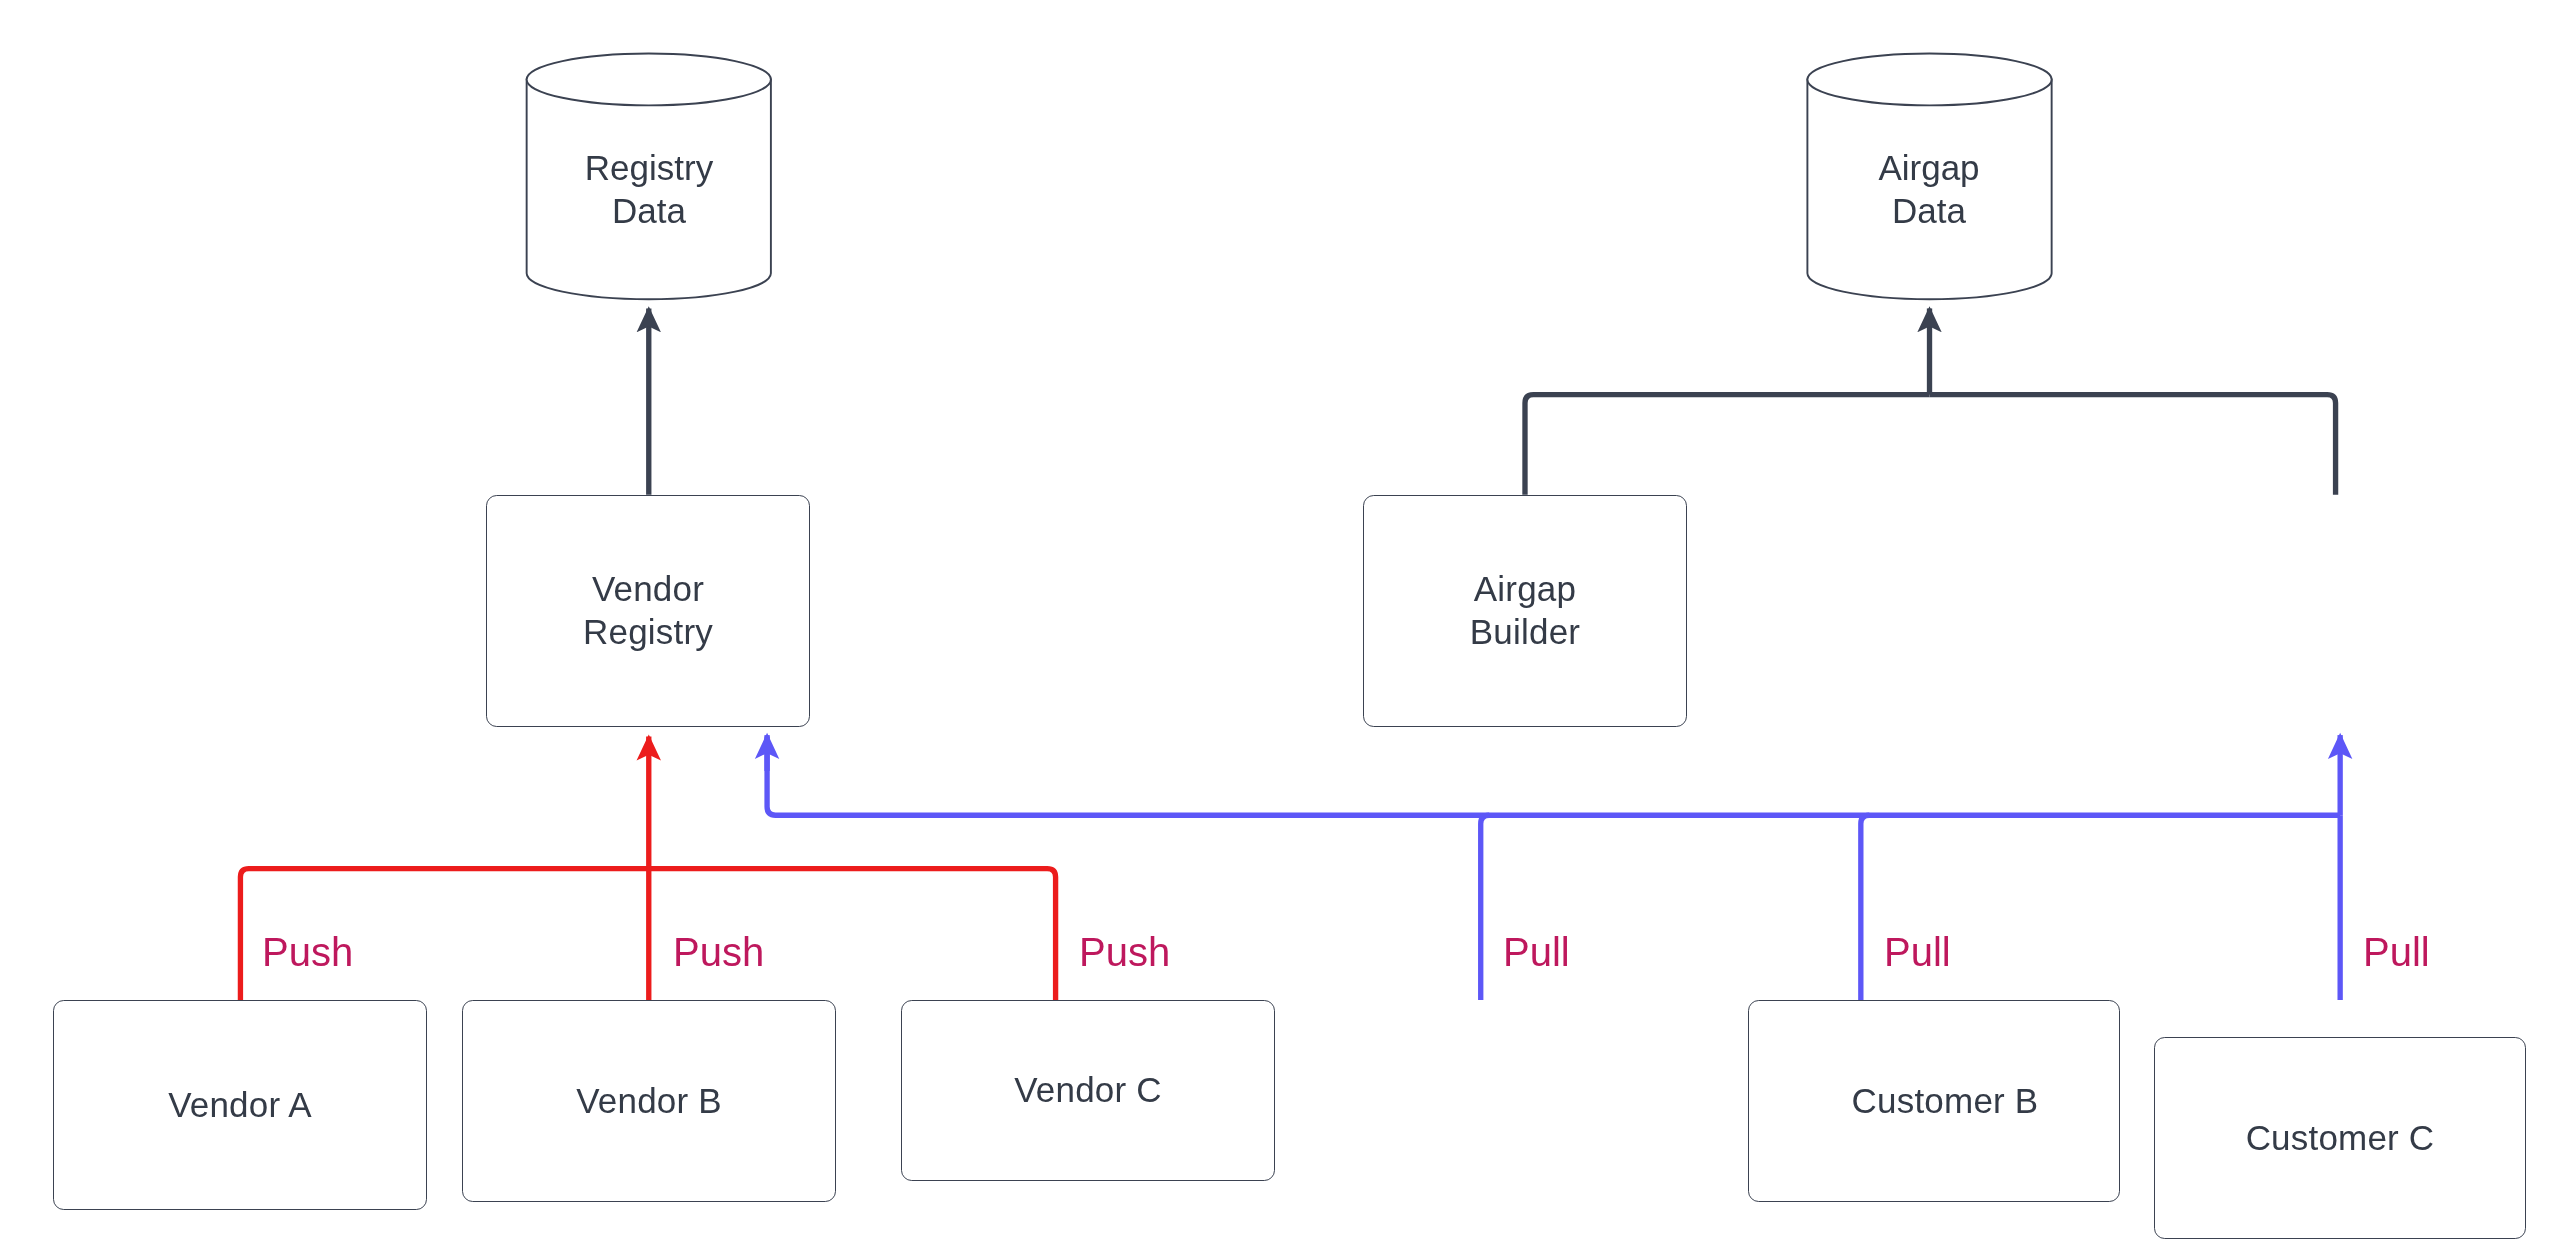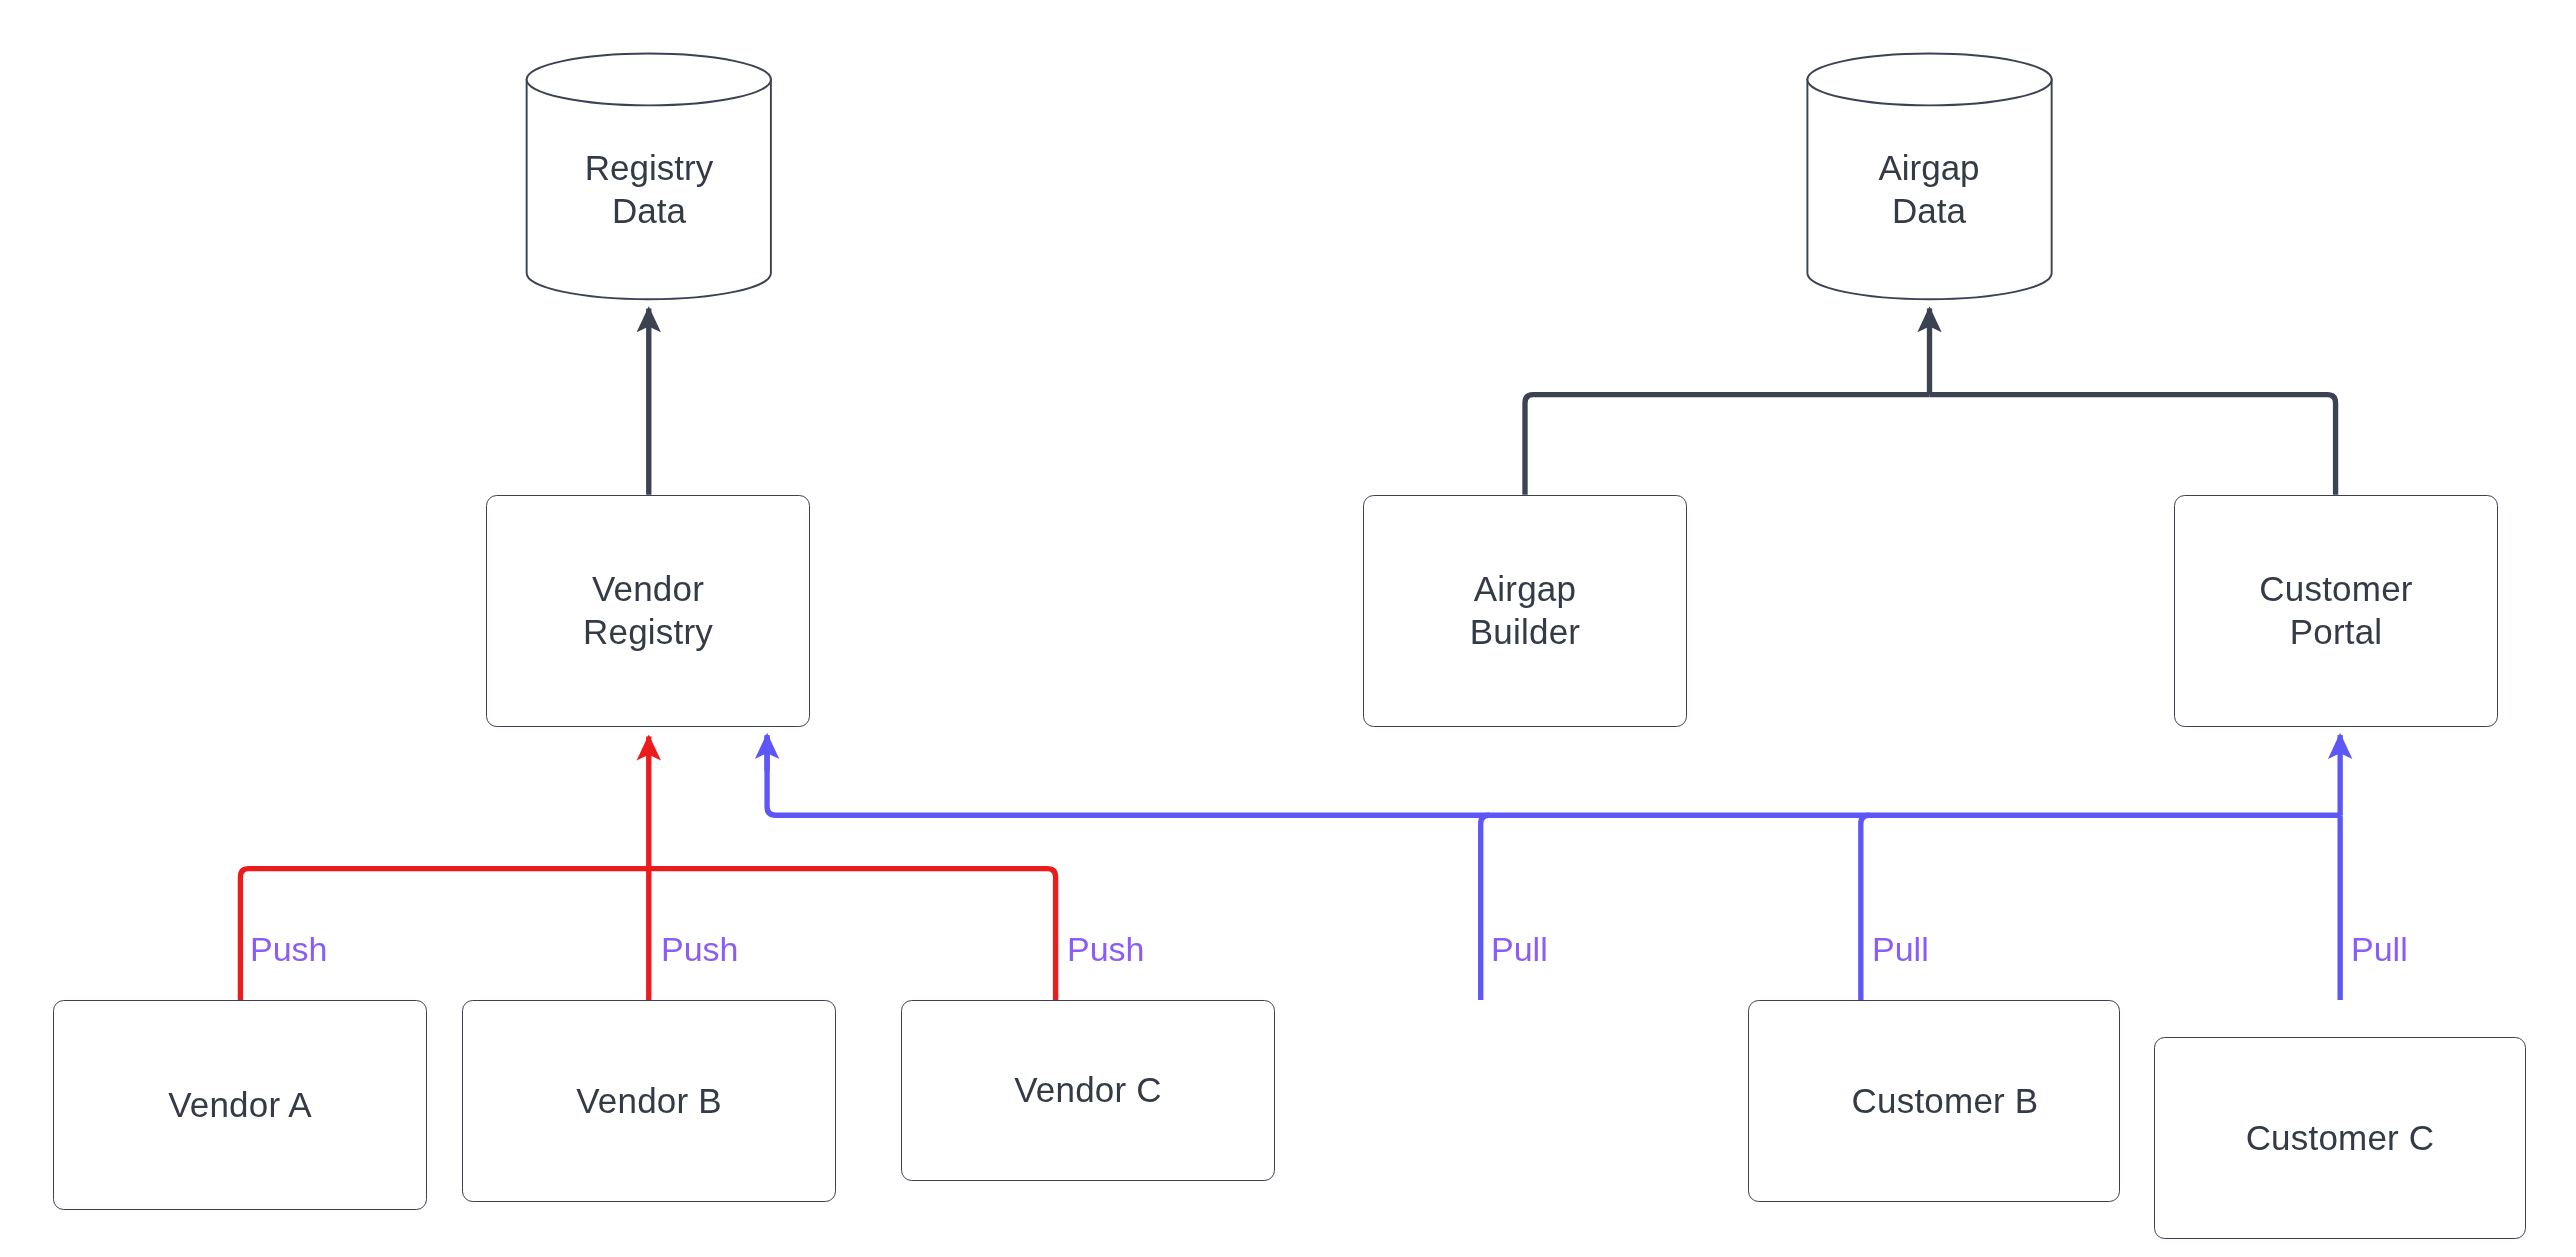--- a/index.html
+++ b/index.html
@@ -57,23 +57,24 @@
     position: relative;
     z-index: 2;
     font-size: 35px;
     line-height: 1.22;
     color: #343b47;
     white-space: pre-line;
     text-align: center;
   }
   .edge-label {
     position: absolute;
-    font-size: 34px;
-    color: #8b5cf6;
+    font-size: 40px;
+    color: #be185d;
     white-space: nowrap;
+    margin-left: 12px;
   }
 </style>
 </head>
 <body>
 
 <div id="canvas">
 
   <svg id="wires" viewBox="0 0 3375 1648" width="2576" height="1258">
     <defs>
       <marker id="arrow-dark" viewBox="0 0 10 10" refX="8.6" refY="5" markerWidth="5.2" markerHeight="5.2" orient="auto-start-reverse">
@@ -128,24 +129,20 @@
   <div class="node box" style="left:486px; top:495px; width:324px; height:232px;">
     <div class="label">Vendor
 Registry</div>
   </div>
 
   <div class="node box" style="left:1363px; top:495px; width:324px; height:232px;">
     <div class="label">Airgap
 Builder</div>
   </div>
 
-  <div class="node box" style="left:2174px; top:495px; width:324px; height:232px;">
-    <div class="label">Customer
-Portal</div>
-  </div>
 
   <div class="node box" style="left:53px; top:1000px; width:374px; height:210px;">
     <div class="label">Vendor A</div>
   </div>
 
   <div class="node box" style="left:462px; top:1000px; width:374px; height:202px;">
     <div class="label">Vendor B</div>
   </div>
 
   <div class="node box" style="left:901px; top:1000px; width:374px; height:181px;">

